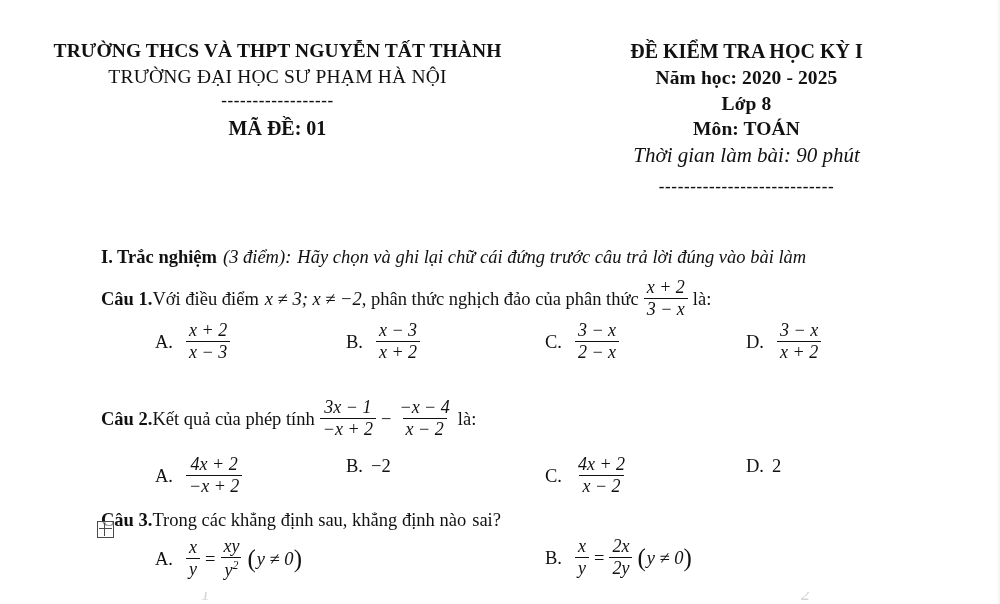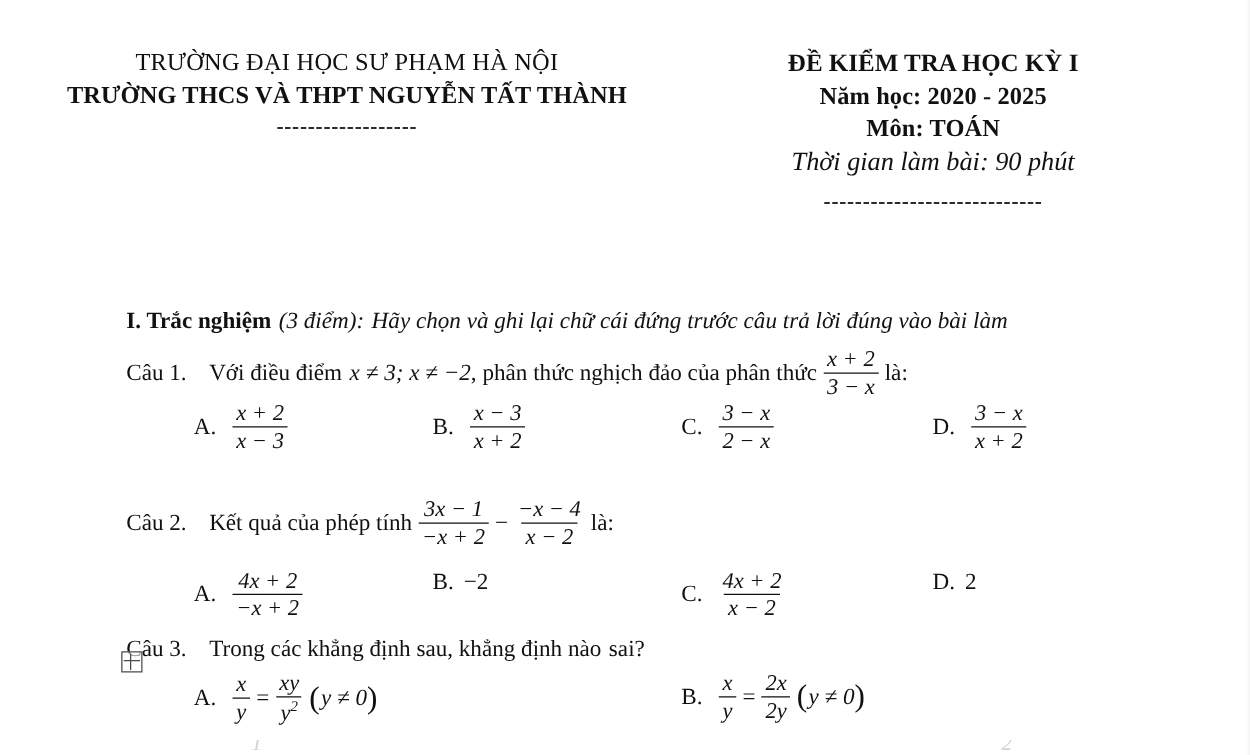--- a/index.html
+++ b/index.html
@@ -82,21 +82,21 @@
     left: 101px;
     width: 860px;
     font-size: 18.5px;
     line-height: 1.2;
   }
   .q1 { top: 279px; }
   .q2 { top: 399px; }
   .q3 { top: 509px; }
 
   .q-row { display: flex; align-items: center; white-space: nowrap; }
-  .q-lbl { font-weight: 400; margin-right: 18px; }
+  .q-lbl { font-weight: 700; margin-right: 0; }
   .q-txt { font-weight: 400; }
   .q-sp { display: inline-block; width: 6px; }
 
   
   .mvar { font-style: italic; font-family: "Liberation Serif", "DejaVu Serif", serif; }
   .frac {
     display: inline-flex;
     flex-direction: column;
     align-items: center;
     vertical-align: middle;
@@ -186,28 +186,30 @@
   }
 </style>
 </head>
 <body>
 
 <div class="page">
 
   <div class="header">
 
     <div class="hdr-left">
+      <div class="h-line h-bold">TRƯỜNG THCS VÀ THPT NGUYỄN TẤT THÀNH</div>
       <div class="h-line h-reg">TRƯỜNG ĐẠI HỌC SƯ PHẠM HÀ NỘI</div>
-      <div class="h-line h-bold">TRƯỜNG THCS VÀ THPT NGUYỄN TẤT THÀNH</div>
       <div class="dashes dash-left">------------------</div>
+      <div class="h-line h-bold-lg">MÃ ĐỀ: 01</div>
     </div>
 
     <div class="hdr-right">
       <div class="h-line h-bold-lg">ĐỀ KIỂM TRA HỌC KỲ I</div>
       <div class="h-line h-bold">Năm học: 2020 - 2025</div>
+      <div class="h-line h-bold">Lớp 8</div>
       <div class="h-line h-bold">Môn: TOÁN</div>
       <div class="h-line h-ital">Thời gian làm bài: 90 phút</div>
       <div class="dashes dash-right">----------------------------</div>
     </div>
 
   </div>
 
   <div class="section-head">
     <span class="lbl">I. Trắc nghiệm</span><span class="q-sp"></span><span class="it">(3 điểm):</span><span class="q-sp"></span><span class="it">Hãy chọn và ghi lại chữ cái đứng trước câu trả lời đúng vào bài làm</span>
   </div>

